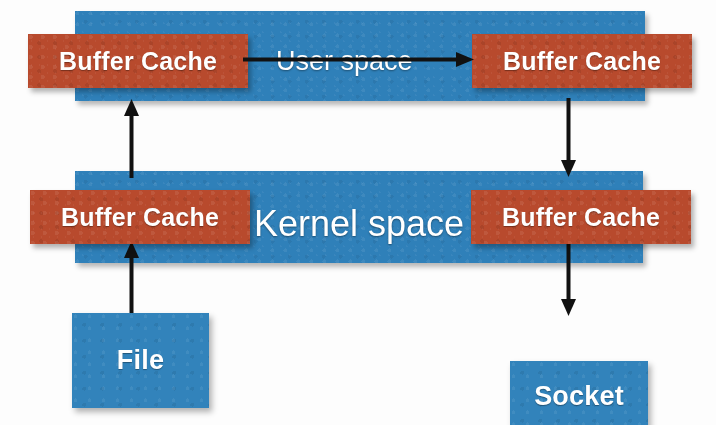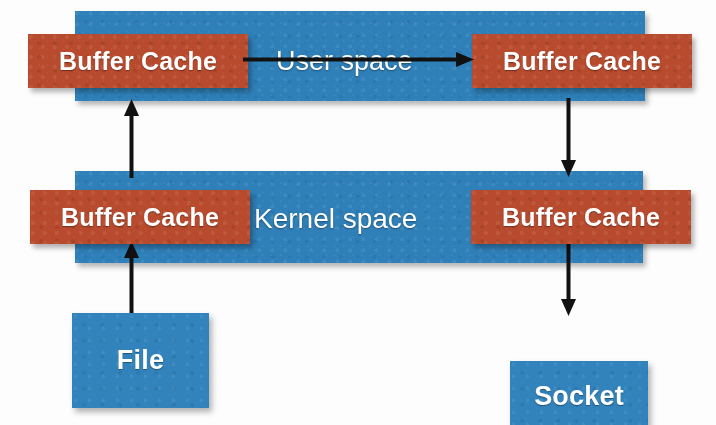--- a/index.html
+++ b/index.html
@@ -69,21 +69,21 @@
   #kernel-band { left: 75px;  top: 171px; width: 568px; height: 92px; }
 
   .band-label {
     position: absolute;
     color: #ffffff;
     font-size: 27px;
     text-shadow: 0 1px 2px rgba(0,0,0,0.40);
     white-space: nowrap;
   }
   #user-space-label   { left: 276px; top: 46px;  font-size: 27px; }
-  #kernel-space-label { left: 254px; top: 203px; font-size: 28px; }
+  #kernel-space-label { left: 254px; top: 203px; font-size: 36px; }
 
   
   .redbox { font-size: 25px; }
   #bc-user-left   { left: 28px;  top: 34px;  width: 220px; height: 54px; }
   #bc-user-right  { left: 472px; top: 34px;  width: 220px; height: 54px; }
   #bc-kern-left   { left: 30px;  top: 190px; width: 220px; height: 54px; }
   #bc-kern-right  { left: 471px; top: 190px; width: 220px; height: 54px; }
 
   
   .endbox { font-size: 27px; }

